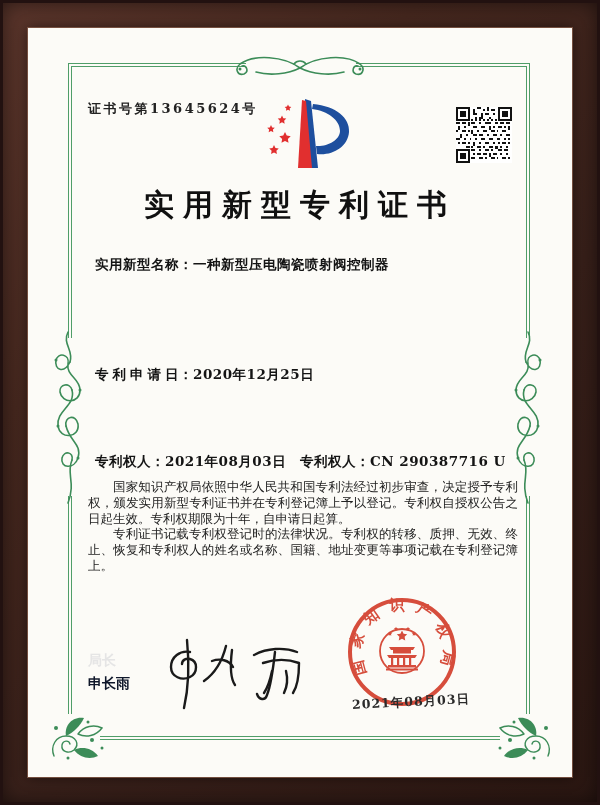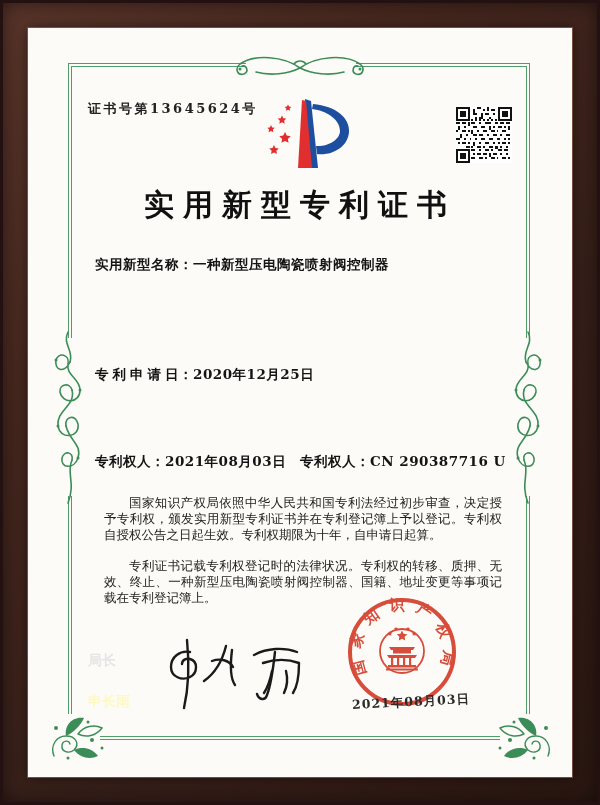--- a/index.html
+++ b/index.html
@@ -22,25 +22,25 @@
            letter-spacing:2.5px;color:#222;}
   .title{position:absolute;left:0;right:0;top:185px;text-align:center;
          font-size:30px;font-weight:700;letter-spacing:9px;color:#101010;}
   .row{position:absolute;left:95px;font-size:13.5px;font-weight:600;color:#141414;
        letter-spacing:.5px;white-space:nowrap;}
   .flabel{display:inline-block;width:84px;text-align:justify;text-align-last:justify;
           vertical-align:bottom;}
   .grant-right{position:absolute;left:205px;top:0;white-space:nowrap;}
   .body-text{position:absolute;left:88px;width:430px;top:479px;font-size:12.5px;
              line-height:15.8px;text-align:justify;color:#222;}
-  .body-text p{margin:16px;text-indent:2em;}
+  .body-text p{margin:0;text-indent:2em;}
   .officer-title{position:absolute;left:88px;top:652px;font-size:14px;font-weight:700;
                  font-family:"DejaVu Sans","Liberation Sans",sans-serif;color:#e5e5e5;}
-  .officer-name{position:absolute;left:88px;top:693px;font-size:14px;font-weight:700;
-                font-family:"DejaVu Sans","Liberation Sans",sans-serif;color:#fef9c3;}
+  .officer-name{position:absolute;left:88px;top:675px;font-size:14px;font-weight:700;
+                font-family:"DejaVu Sans","Liberation Sans",sans-serif;color:#0f172a;}
   .signature{position:absolute;left:160px;top:630px;}
   .seal{position:absolute;left:346px;top:596px;opacity:.9;}
   .seal-date{position:absolute;left:352px;top:694px;font-size:12.5px;font-weight:600;
              letter-spacing:1px;color:#2b2b2b;transform:rotate(-3deg);}
   .logo{position:absolute;left:258px;top:96px;}
   .qr{position:absolute;left:456px;top:107px;}
   svg{display:block;}
 </style>
 </head>
 <body>
@@ -176,21 +176,21 @@
 
     <div class="row" style="top:453px">
       <span>专利权人</span><span class="colon">：</span><span>2021年08月03日</span>
       <span class="grant-right">
         <span>专利权人</span><span class="colon">：</span><span>CN 290387716 U</span>
       </span>
     </div>
 
     <div class="body-text">
       <p>国家知识产权局依照中华人民共和国专利法经过初步审查，决定授予专利权，颁发实用新型专利证书并在专利登记簿上予以登记。专利权自授权公告之日起生效。专利权期限为十年，自申请日起算。</p>
-      <p>专利证书记载专利权登记时的法律状况。专利权的转移、质押、无效、终止、一种新型压电陶瓷喷射阀控制器、国籍、地址变更等事项记载在专利登记簿上。</p>
+      <p>专利证书记载专利权登记时的法律状况。专利权的转移、质押、无效、终止、恢复和专利权人的姓名或名称、国籍、地址变更等事项记载在专利登记簿上。</p>
     </div>
 
     <div class="officer-title">局长</div>
     <div class="officer-name">申长雨</div>
 
     <svg class="signature" width="155" height="85" viewBox="0 0 155 85">
       <g stroke="#1a1a1a" stroke-width="2.4" fill="none" stroke-linecap="round" stroke-linejoin="round">
         <path d="M30,22 C20,20 11,27 11,37 C11,47 22,51 30,47 C38,43 38,31 30,29 C26,28 22,30 22,34"></path>
         <path d="M27,10 C29,30 29,56 24,78"></path>
         <path d="M66,16 C62,32 54,44 44,51"></path>

